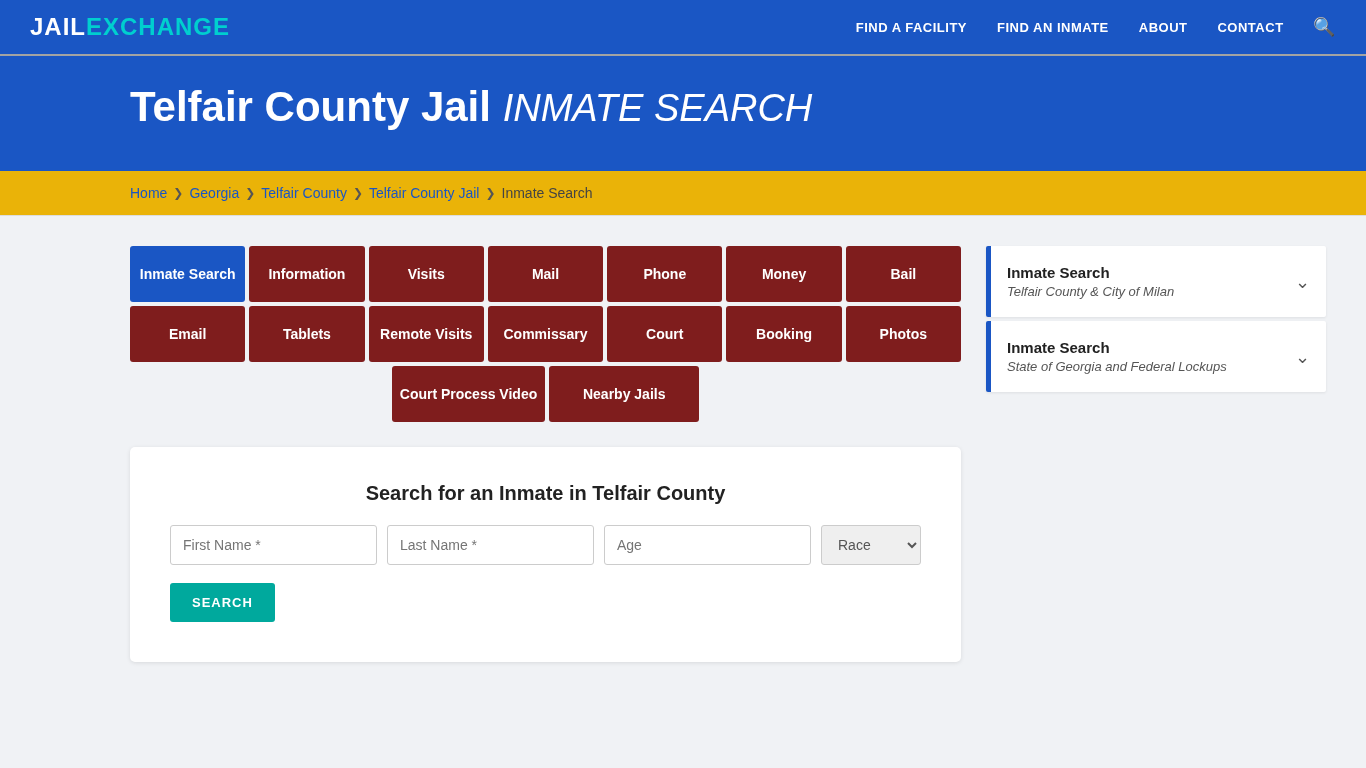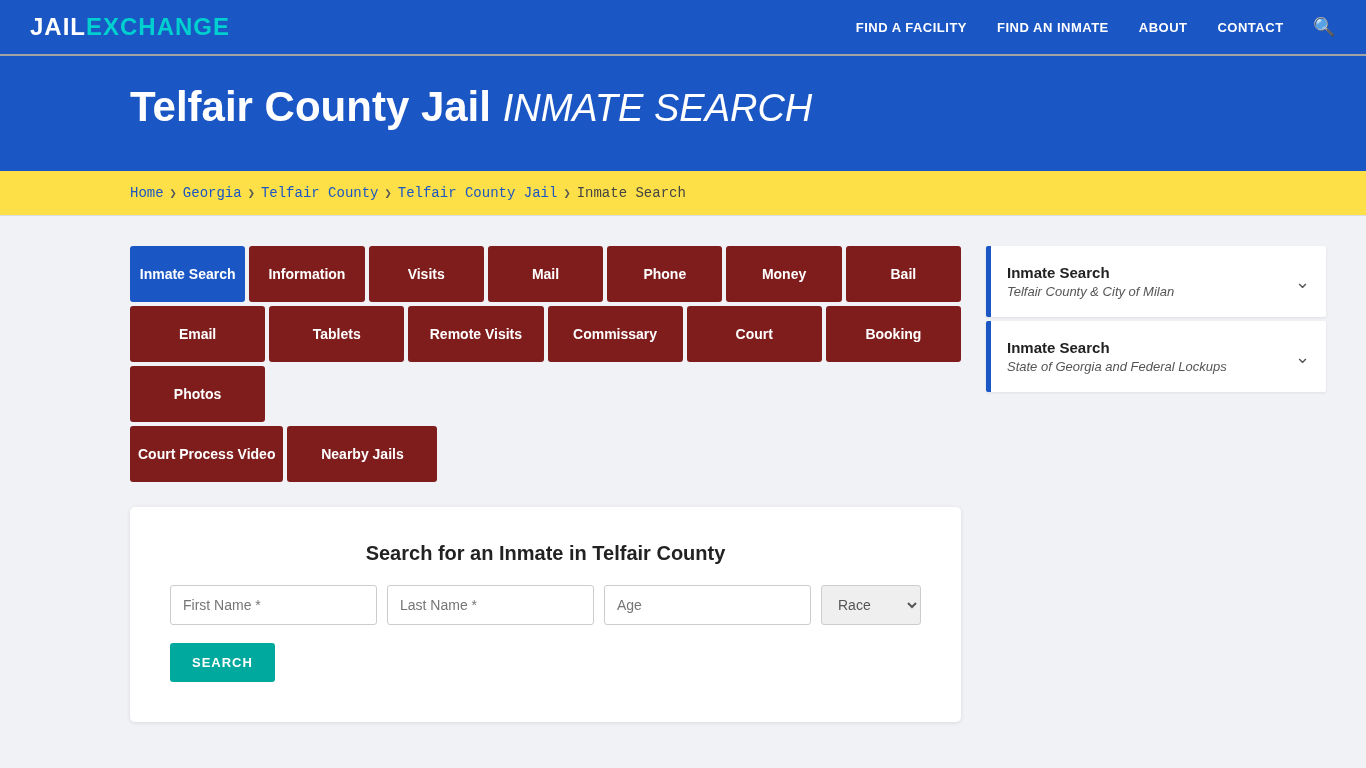--- a/index.html
+++ b/index.html
@@ -54,28 +54,27 @@
       font-weight: 900;
     }
     .hero h1 span.italic {
       font-style: italic;
       font-weight: 400;
       font-size: 38px;
     }
 
     
     .breadcrumb {
-      background: #fde047;
+      background: #eab308;
       padding: 14px 130px;
       display: flex;
       align-items: center;
       gap: 6px;
       font-size: 14px;
       border-bottom: 1px solid #ddd;
-      font-family: Liberation Mono, monospace;
     }
     .breadcrumb a { color: #1a56c4; text-decoration: none; }
     .breadcrumb span.sep { color: #555; font-size: 12px; }
     .breadcrumb span.current { color: #444; }
 
     
     .main {
       padding: 30px 130px;
       display: flex;
       gap: 25px;
@@ -86,28 +85,28 @@
 
     
     .tabs-grid {
       display: grid;
       grid-template-columns: repeat(7, 1fr);
       gap: 4px;
       margin-bottom: 4px;
     }
     .tabs-grid-row2 {
       display: grid;
-      grid-template-columns: repeat(6, 1fr);
+      grid-template-columns: repeat(7, 1fr);
       gap: 4px;
       margin-bottom: 4px;
     }
     .tabs-grid-row3 {
       display: flex;
       gap: 4px;
-      justify-content: flex-start;
+      justify-content: center;
       margin-bottom: 25px;
     }
     .tab-btn {
       background: #7f1d1d;
       color: white;
       border: none;
       padding: 20px 8px;
       font-size: 14px;
       font-weight: 600;
       cursor: pointer;

